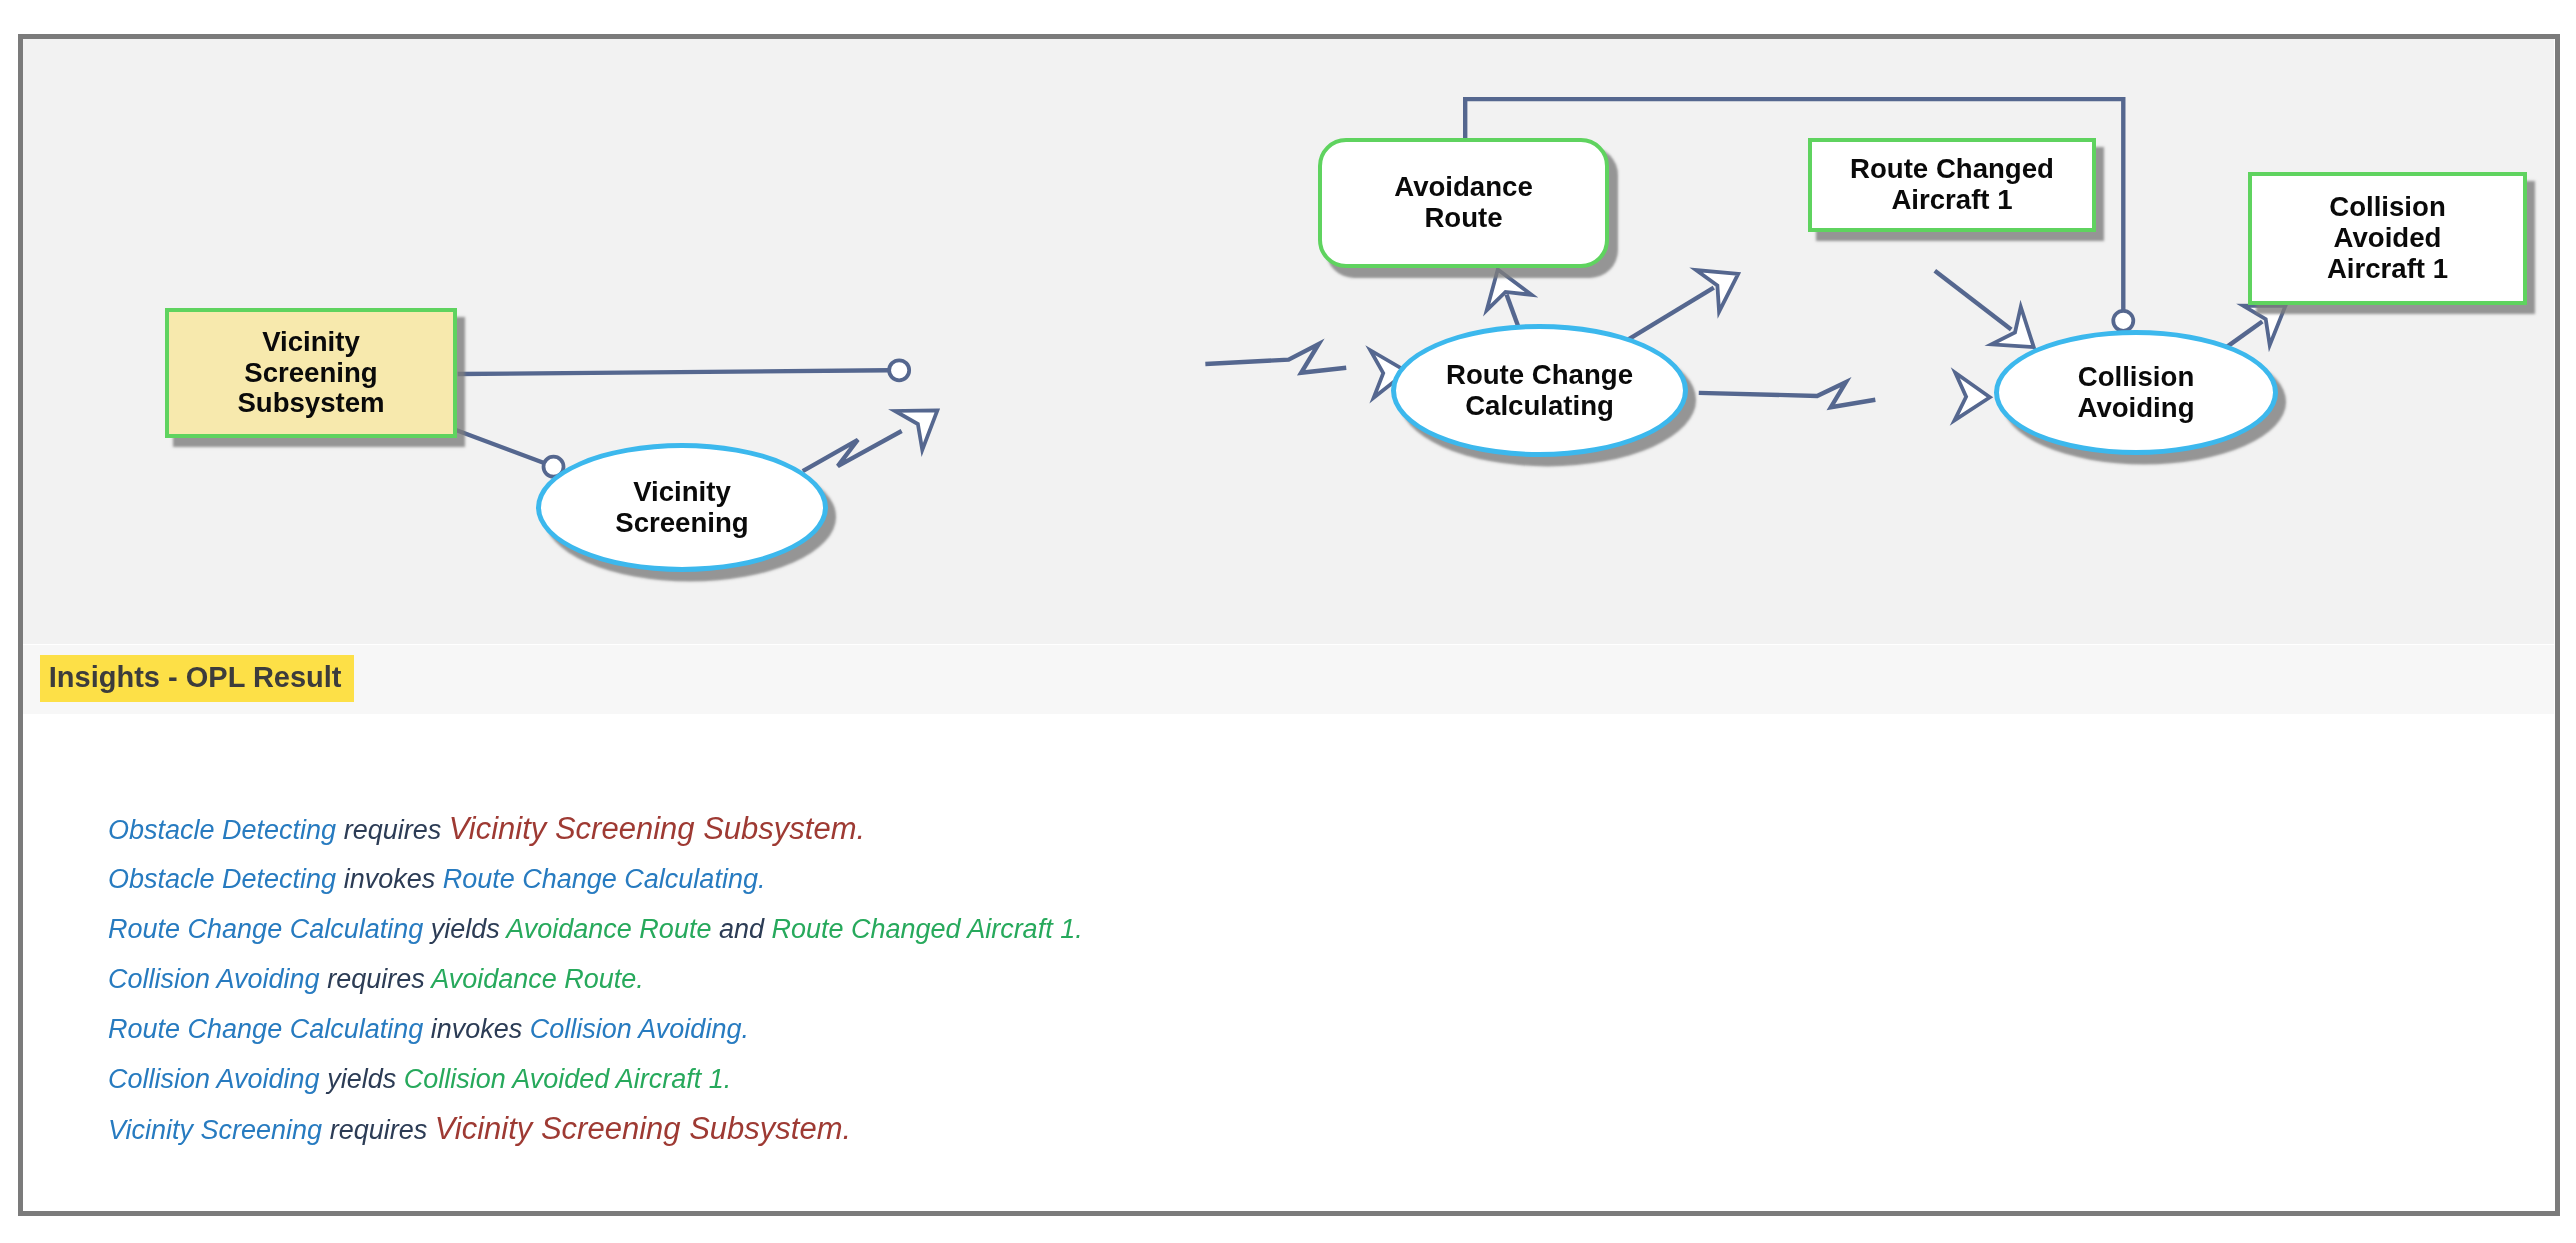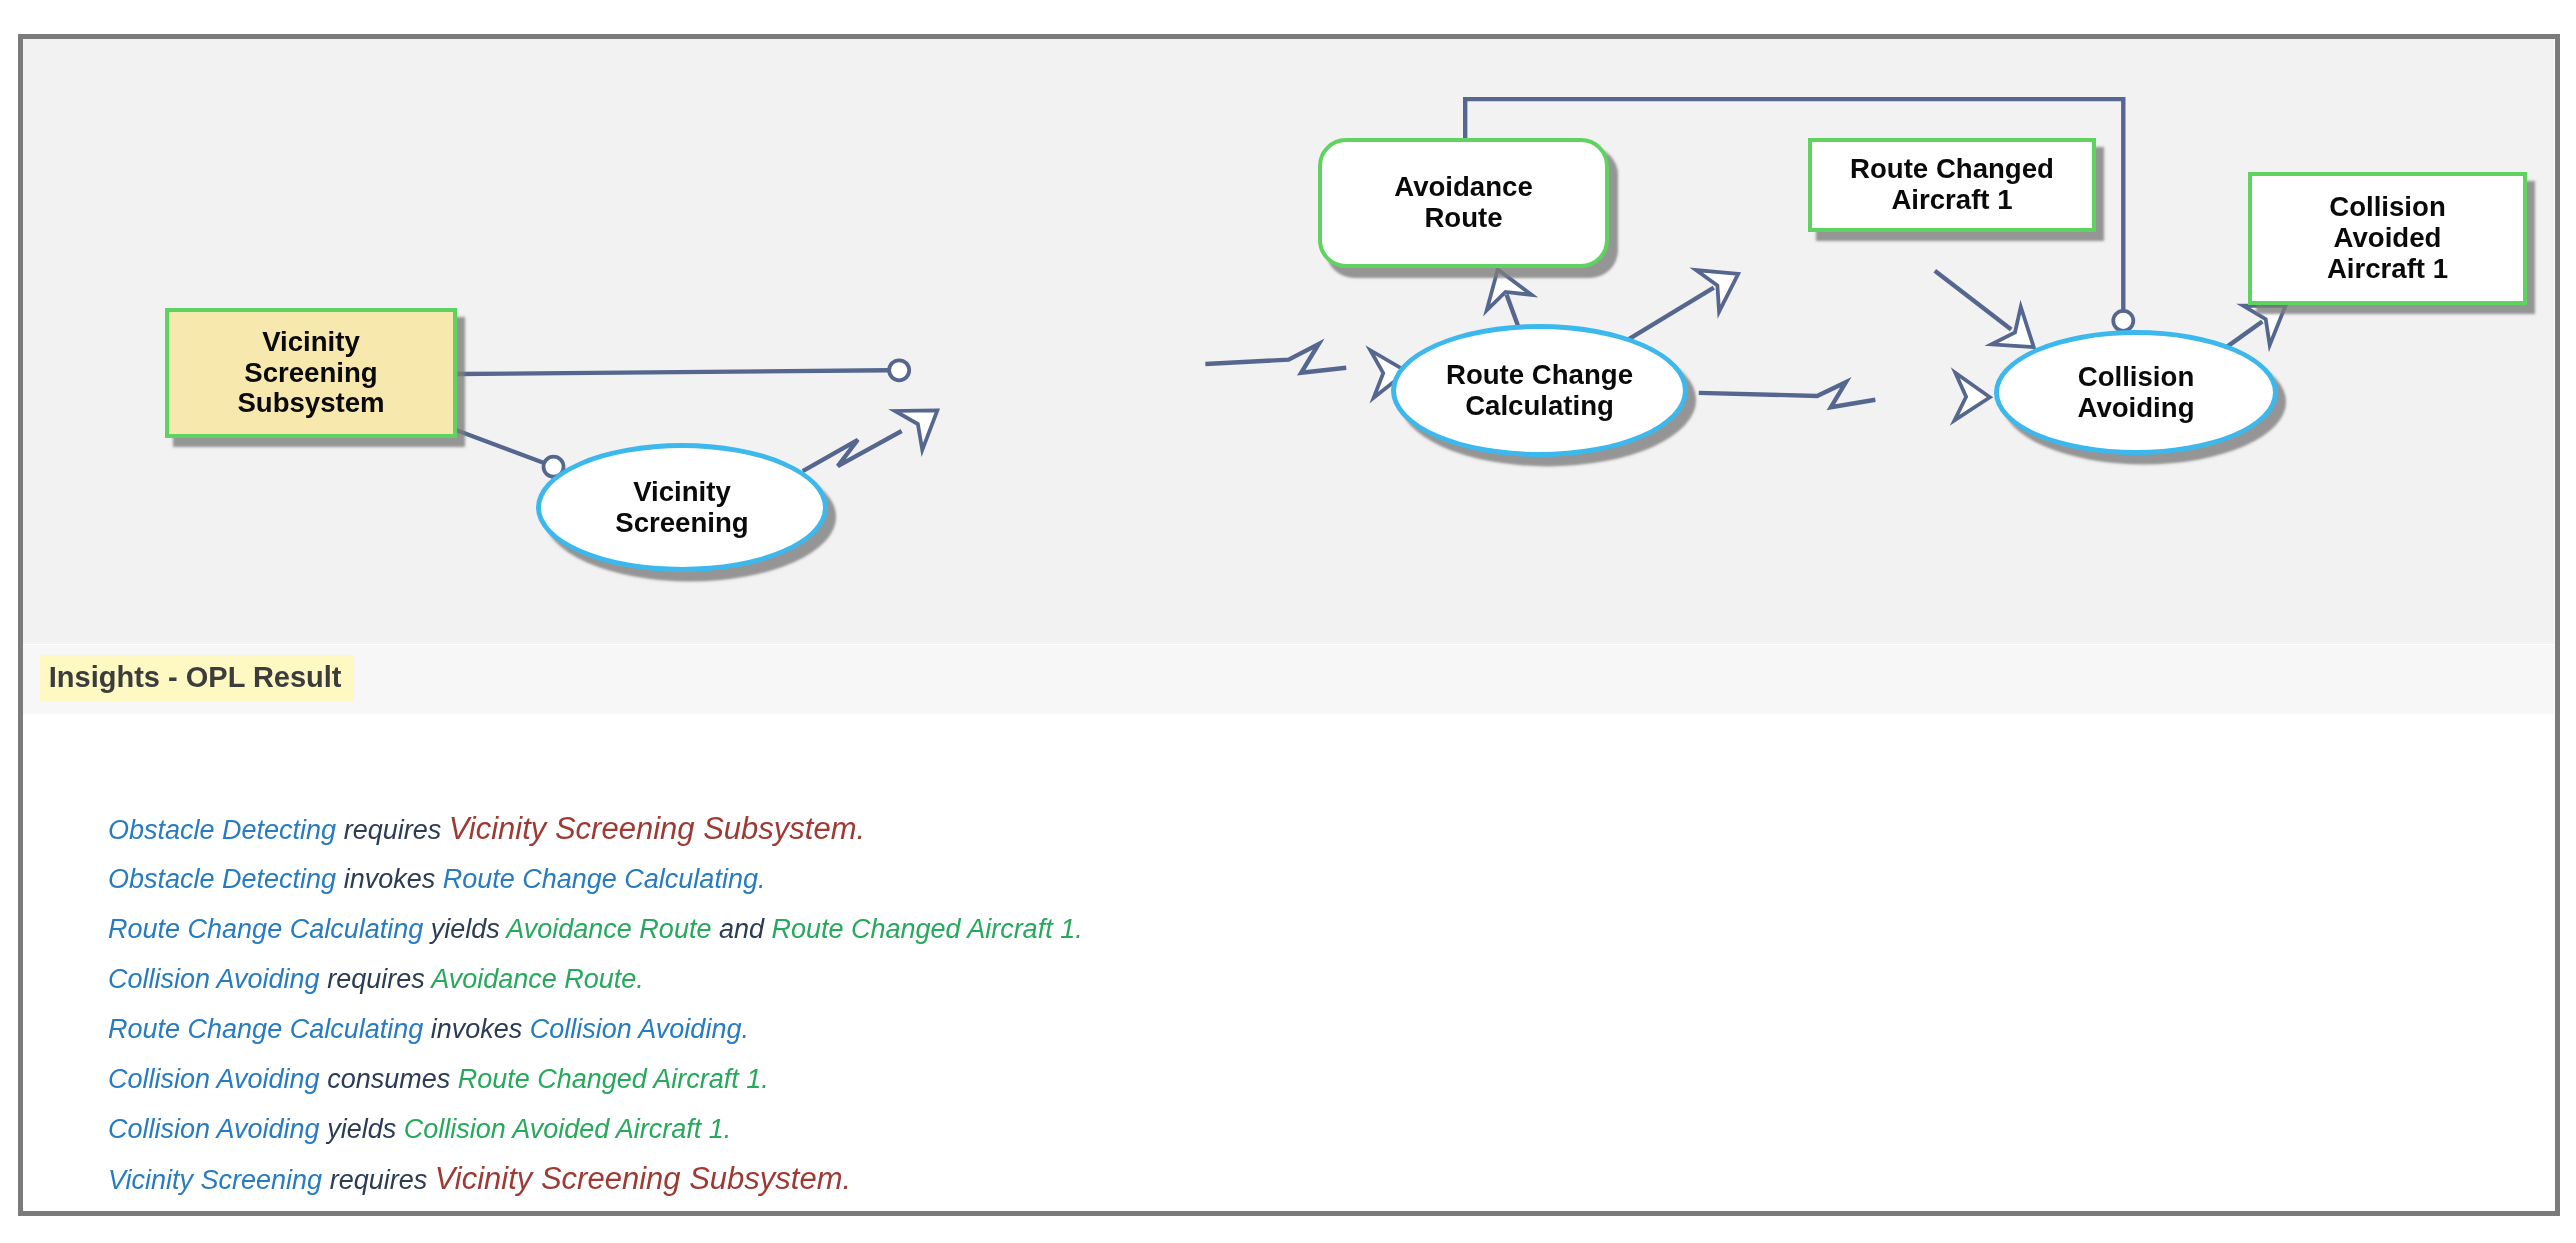--- a/index.html
+++ b/index.html
@@ -23,21 +23,21 @@
         text-align:center;z-index:3;box-sizing:border-box;}
   .node-label{white-space:pre-line;font-weight:bold;font-size:27.6px;line-height:1.12;color:#0a0a0a;}
   .obj{background:#ffffff;border:4.4px solid #5fd35f;
        box-shadow:8.1px 9.4px 2.5px rgba(125,125,125,0.8);}
   .obj.physical{background:#f7e9ad;}
   .proc{background:#ffffff;border:5px solid #3cb8ed;border-radius:50%;
         box-shadow:8.1px 9.4px 2.5px rgba(125,125,125,0.8);}
 
   
   .insights-header{position:absolute;left:40px;top:655px;z-index:3;
-                   background:#fef9c3;color:#3c3c3c;font-weight:bold;font-size:29px;
+                   background:#fde047;color:#3c3c3c;font-weight:bold;font-size:29px;
                    padding:6.3px 12.5px 7.5px 8.8px;}
   
   .opl-list{position:absolute;left:63px;top:754px;z-index:3;font-size:27px;}
   .opl-line{height:50px;line-height:50px;white-space:pre;font-style:italic;}
   .opl-line .process{color:#277bc0;}
   .opl-line .object{color:#27a95c;}
   .opl-line .physical{color:#9e3a33;font-size:31px;}
   .opl-line .reserved{color:#2c3c55;}
 </style>
 </head>
@@ -156,23 +156,20 @@
     <div class="opl-line">
       <span class="process">Route Change Calculating</span><span class="reserved"> yields </span><span class="object">Avoidance Route</span><span class="reserved"> and </span><span class="object">Route Changed Aircraft 1.</span>
     </div>
     <div class="opl-line">
       <span class="process">Collision Avoiding</span><span class="reserved"> requires </span><span class="object">Avoidance Route.</span><span></span><span></span>
     </div>
     <div class="opl-line">
       <span class="process">Route Change Calculating</span><span class="reserved"> invokes </span><span class="process">Collision Avoiding.</span><span></span><span></span>
     </div>
     <div class="opl-line">
-      <span class="process">Collision Avoiding</span><span class="reserved"> consumes </span><span class="object">Route Changed Aircraft 1.</span><span></span><span></span>
-    </div>
-    <div class="opl-line">
       <span class="process">Collision Avoiding</span><span class="reserved"> yields </span><span class="object">Collision Avoided Aircraft 1.</span><span></span><span></span>
     </div>
     <div class="opl-line">
       <span class="process">Vicinity Screening</span><span class="reserved"> requires </span><span class="physical">Vicinity Screening Subsystem.</span><span></span><span></span>
     </div>
   </div>
 
 </div>
 
 

